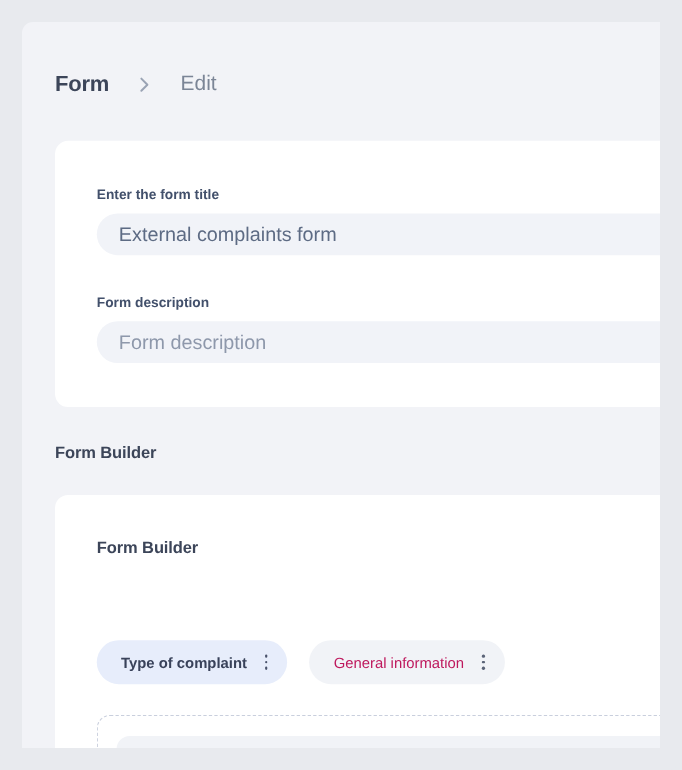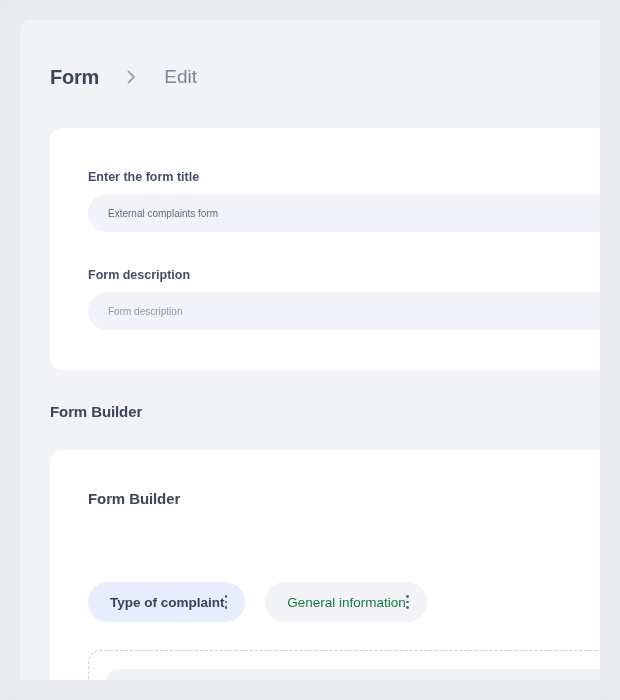--- a/index.html
+++ b/index.html
@@ -119,21 +119,21 @@
     background: #f1f3f8;
     border: none;
     border-radius: 19px;
     display: flex;
     align-items: center;
     padding: 0 20px;
     box-sizing: border-box;
     width: 560px;
   }
   .field-input-text {
-    font-size: 10px;
+    font-size: 18px;
     color: #5d6b84;
     white-space: nowrap;
   }
   .field-input-text.placeholder {
     color: #8e98ab;
   }
 
   
   .builder-title {
     position: absolute;
@@ -153,28 +153,29 @@
     gap: 20px;
     white-space: nowrap;
   }
   .tab-chip {
     height: 40px;
     border-radius: 20px;
     background: #f1f3f7;
     display: flex;
     align-items: center;
     padding: 0 18px 0 22px;
+    gap: 16px;
     box-sizing: border-box;
   }
   .tab-chip.active {
     background: #e7edfb;
   }
   .tab-chip-label {
     font-size: 13.5px;
-    color: #15803d;
+    color: #be185d;
     white-space: nowrap;
   }
   .tab-chip.active .tab-chip-label {
     color: #39425a;
     font-weight: bold;
   }
   .dots-vertical {
     display: flex;
     flex-direction: column;
     gap: 2.5px;

